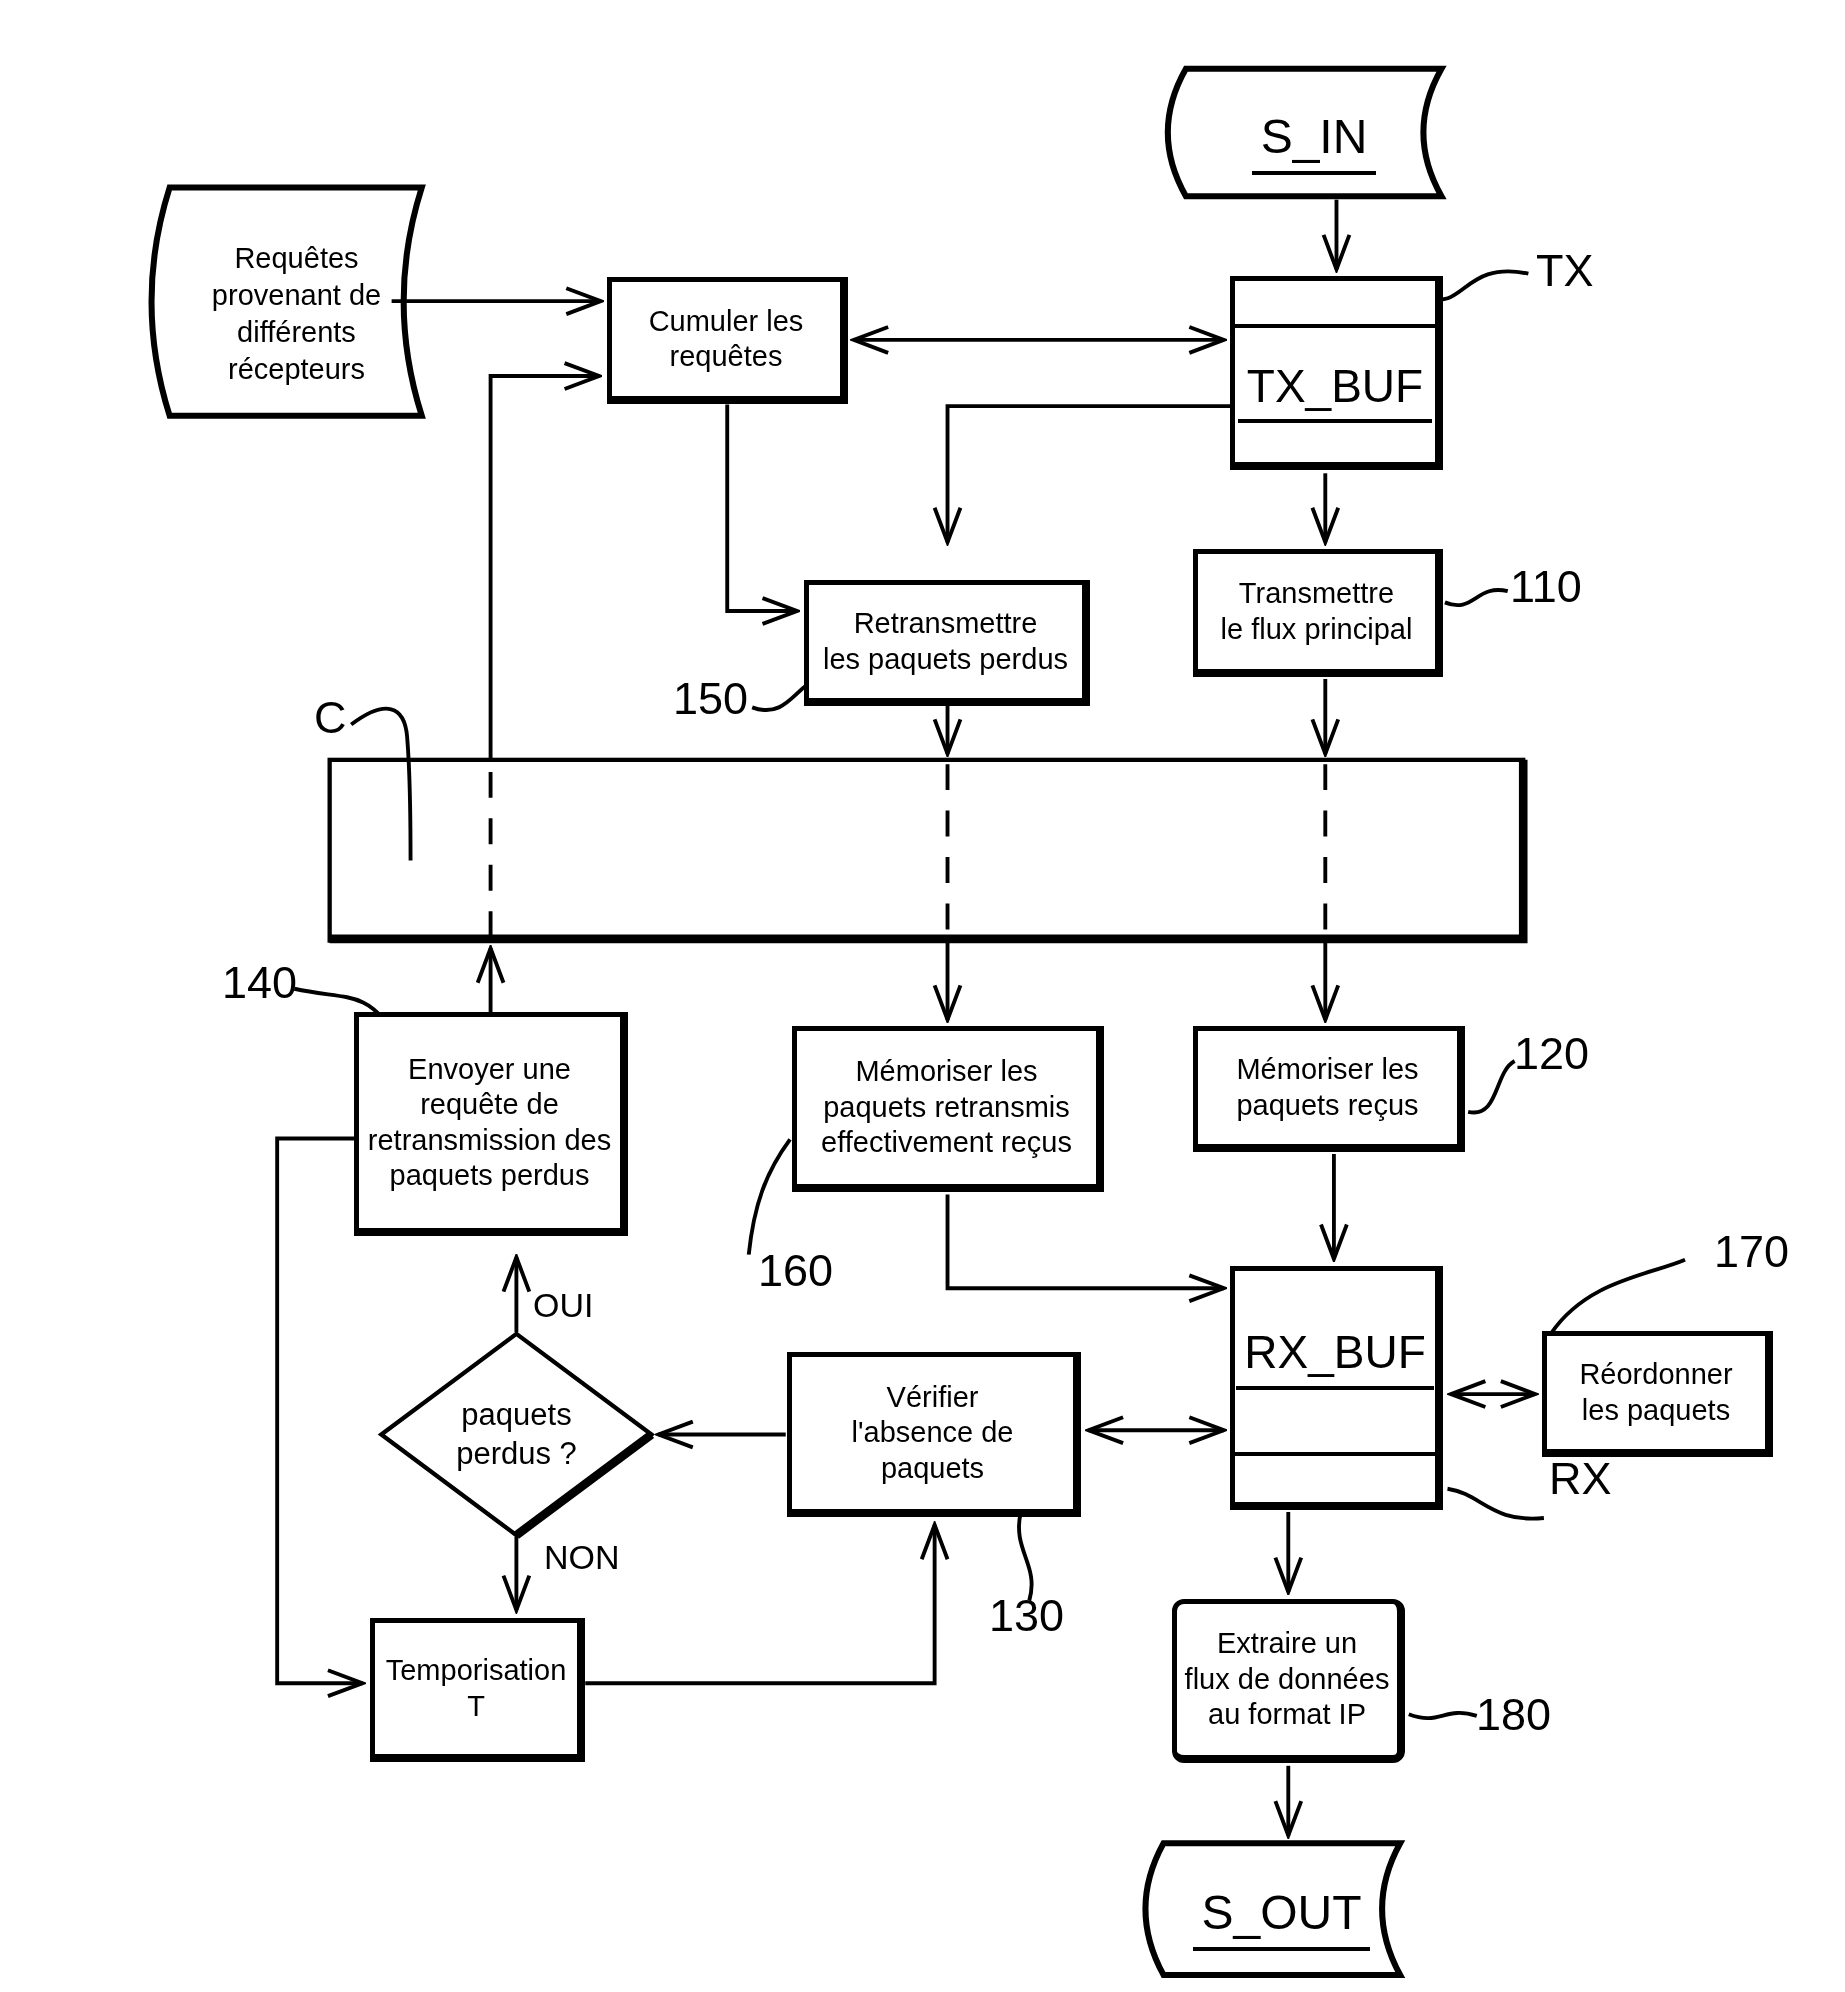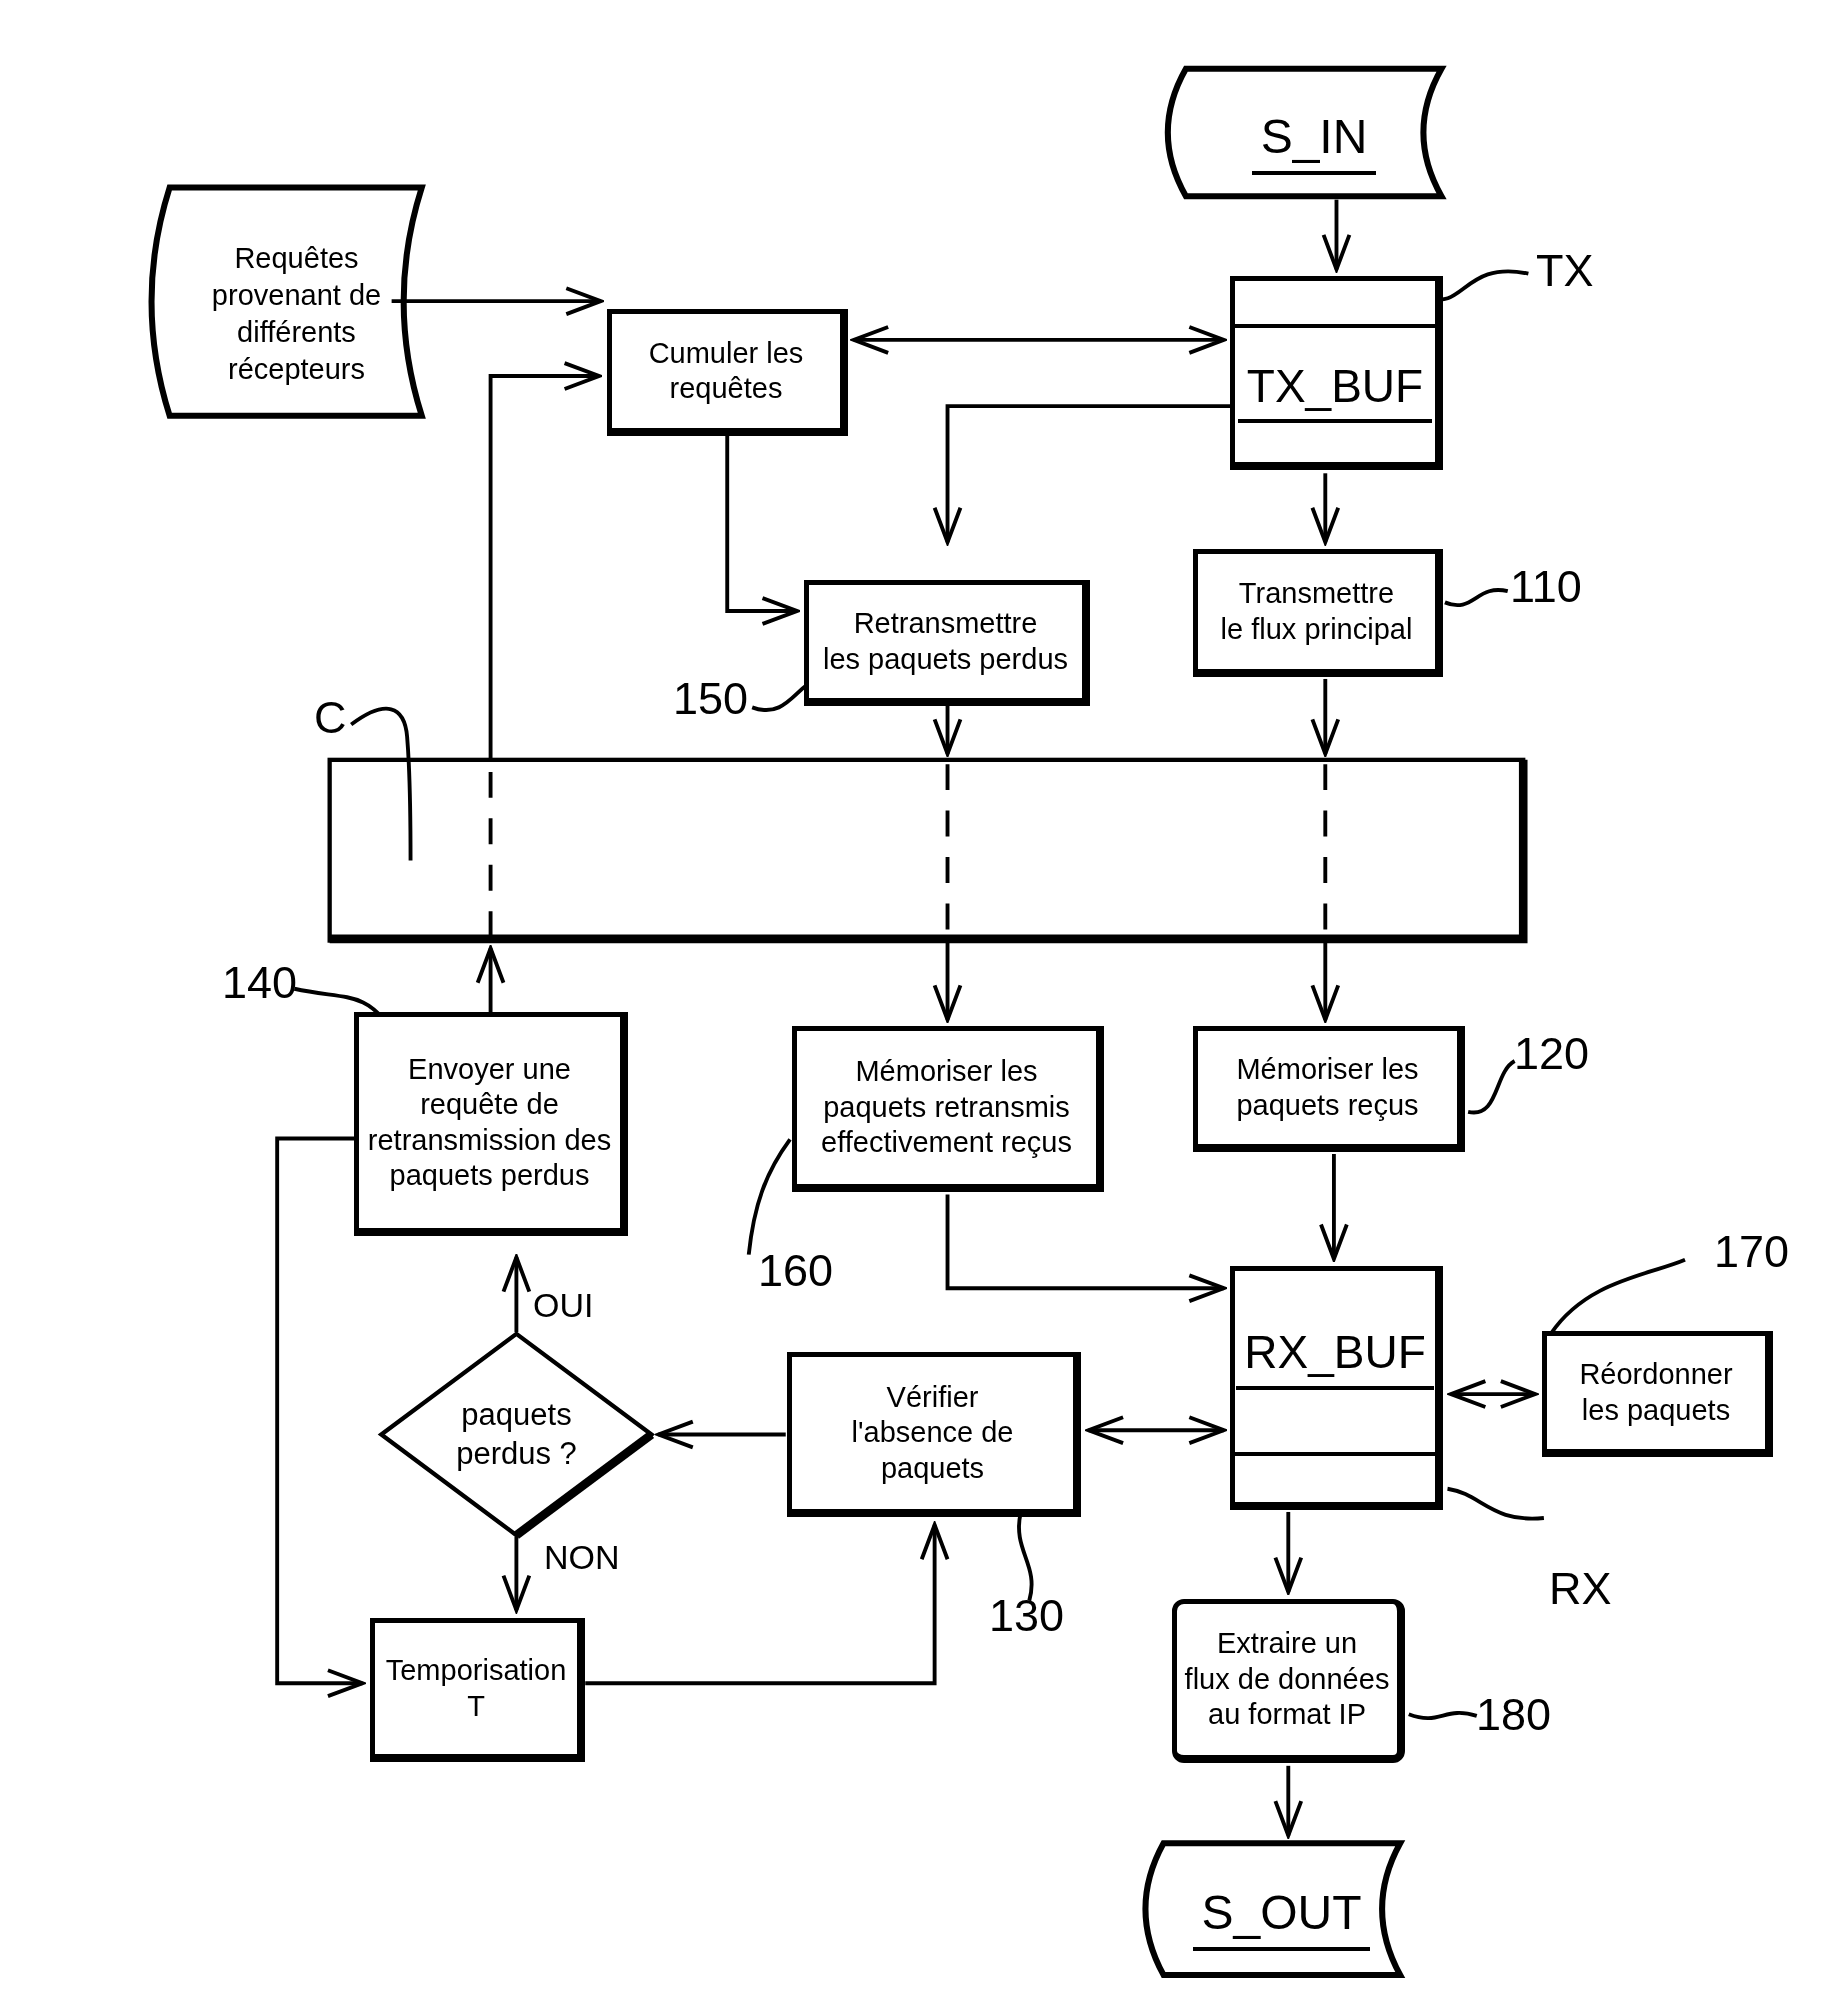--- a/index.html
+++ b/index.html
@@ -101,21 +101,21 @@
     <path d="M 408 842 C 448 812, 470 820, 473 856 C 476 892, 477 944, 477 1000" fill="none" stroke="#000" stroke-width="4.5"></path>
     <path d="M 342 1149 C 402 1162, 424 1150, 456 1198" fill="none" stroke="#000" stroke-width="4.5"></path>
     <path d="M 1706 1292 C 1742 1300, 1736 1246, 1760 1233" fill="none" stroke="#000" stroke-width="4.5"></path>
     <path d="M 870 1458 C 876 1400, 890 1362, 918 1324" fill="none" stroke="#000" stroke-width="4.5"></path>
     <path d="M 1958 1464 C 1916 1482, 1844 1488, 1802 1550" fill="none" stroke="#000" stroke-width="4.5"></path>
     <path d="M 1682 1730 C 1722 1736, 1732 1770, 1794 1764" fill="none" stroke="#000" stroke-width="4.5"></path>
     <path d="M 1196 1860 C 1208 1818, 1176 1802, 1186 1758" fill="none" stroke="#000" stroke-width="4.5"></path>
     <path d="M 1637 1992 C 1674 2006, 1678 1982, 1716 1994" fill="none" stroke="#000" stroke-width="4.5"></path>
   </svg>
 
-  <div class="box" style="left:607px;top:277px;width:241px;height:127px;margin-top:32px;">Cumuler les
+  <div class="box" style="left:607px;top:277px;width:241px;height:127px;">Cumuler les
 requêtes</div>
 
   <div class="box" style="left:1230px;top:276px;width:213px;height:194px;padding-top:43px;">
     <div class="divider" style="top:43px;"></div>
     <span class="buf-label">TX_BUF</span>
   </div>
 
   <div class="box" style="left:804px;top:580px;width:286px;height:126px;">Retransmettre
 les paquets perdus</div>
 
@@ -173,18 +173,18 @@
   <div class="branch" style="left:544px;top:1540px;">NON</div>
 
   <div class="ref" style="left:1536px;top:248px;">TX</div>
   <div class="ref" style="left:1510px;top:564px;">110</div>
   <div class="ref" style="left:673px;top:676px;">150</div>
   <div class="ref" style="left:314px;top:695px;">C</div>
   <div class="ref" style="left:222px;top:960px;">140</div>
   <div class="ref" style="left:1514px;top:1031px;">120</div>
   <div class="ref" style="left:730px;top:1248px;margin-left:28px;">160</div>
   <div class="ref" style="left:1714px;top:1229px;">170</div>
-  <div class="ref" style="left:1549px;top:1566px;">RX</div>
+  <div class="ref" style="left:1549px;top:1456px;">RX</div>
   <div class="ref" style="left:989px;top:1593px;">130</div>
   <div class="ref" style="left:1476px;top:1692px;">180</div>
 
 </div>
 
 
 </body></html>

